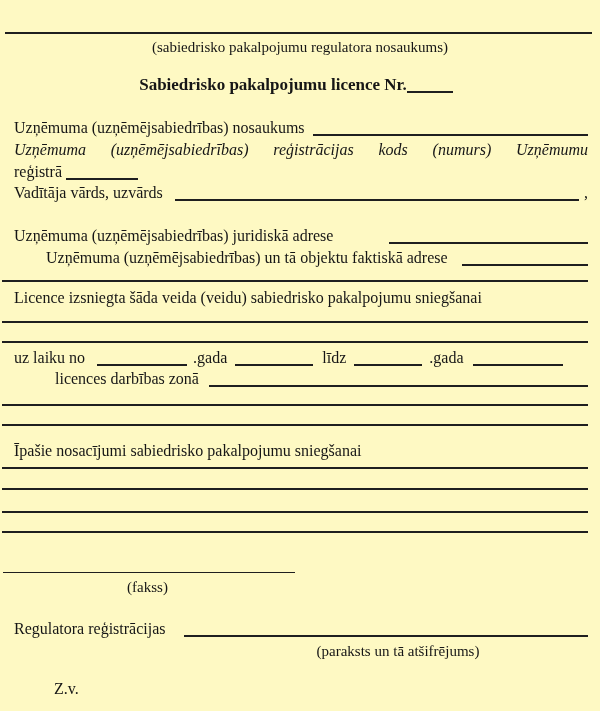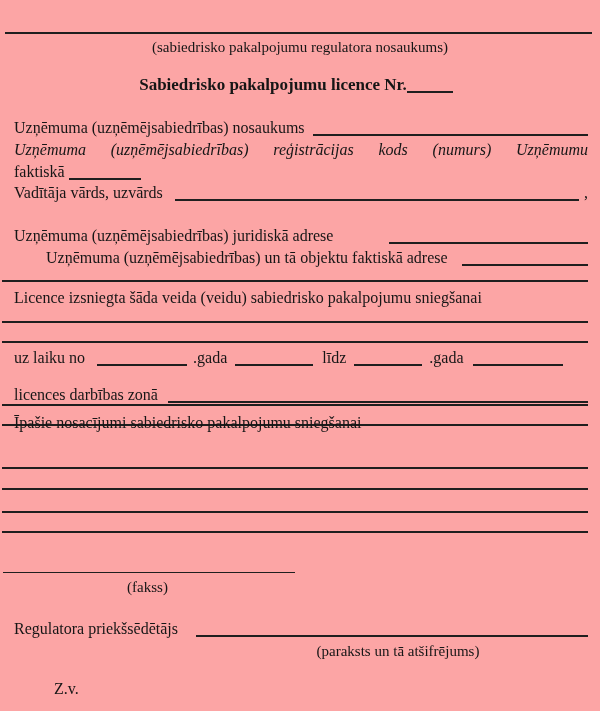--- a/index.html
+++ b/index.html
@@ -2,21 +2,21 @@
 <html><head>
 <meta charset="utf-8">
 <style>
   * { margin:0; padding:0; box-sizing:border-box; }
   html,body { background:#ffffff; }
   body {
     width:600px; height:711px;
     font-family:"Liberation Serif","DejaVu Serif",serif;
     color:#161616;
   }
-  .page { position:relative; width:600px; height:711px; background:#fca5a5; overflow:hidden; }
+  .page { position:relative; width:600px; height:711px; background:#fef9c3; overflow:hidden; }
   .row  { position:absolute; left:14px; right:12px; font-size:16px; line-height:22px; white-space:nowrap; }
   .frow { display:flex; align-items:baseline; }
   .rule { position:absolute; height:0; border-top:2px solid #1f1f1f; }
   .thin { border-top-width:1.5px; }
   .blank  { display:inline-block; height:0; border-bottom:2px solid #1f1f1f; vertical-align:-3px; }
   .fblank { flex:1 1 auto; height:0; border-bottom:2px solid #1f1f1f; position:relative; top:3px; }
   .center { text-align:center; }
   .caption { font-size:15px; }
   .title-row { position:absolute; left:0; right:8px; text-align:center; font-size:17px; font-weight:bold; line-height:22px; }
   .just { text-align:justify; text-align-last:justify; white-space:normal;font-style:italic; }
@@ -35,21 +35,21 @@
   </div>
 
   <div class="row frow" style="top:117px;">
     <span class="nogrow">Uzņēmuma (uzņēmējsabiedrības) nosaukums</span>
     <span class="fblank" style="margin-left:8px;"></span>
   </div>
 
   <div class="row just" style="top:139px;">Uzņēmuma (uzņēmējsabiedrības) reģistrācijas kods (numurs) Uzņēmumu</div>
 
   <div class="row" style="top:161px;">
-    <span>faktiskā</span><span class="blank" style="width:72px; margin-left:4px;"></span>
+    <span>reģistrā</span><span class="blank" style="width:72px; margin-left:4px;"></span>
   </div>
 
   <div class="row frow" style="top:182px;">
     <span class="nogrow">Vadītāja vārds, uzvārds</span>
     <span class="fblank" style="margin-left:12px;"></span>
     <span class="nogrow" style="margin-left:5px;">,</span>
   </div>
 
 
   <div class="row frow" style="top:225px;gap:44px;">
@@ -66,39 +66,39 @@
 
   <div class="row" style="top:287px;">Licence izsniegta šāda veida (veidu) sabiedrisko pakalpojumu sniegšanai</div>
 
   <div class="rule" style="top:321px; left:2px; width:586px;"></div>
   <div class="rule" style="top:341px; left:2px; width:586px;"></div>
 
   <div class="row" style="top:347px;">
     <span>uz laiku no</span><span class="blank" style="width:90px; margin-left:12px;"></span><span style="margin-left:6px;">.gada</span><span class="blank" style="width:78px; margin-left:8px;"></span><span style="margin-left:9px;">līdz</span><span class="blank" style="width:68px; margin-left:8px;"></span><span style="margin-left:7px;">.gada</span><span class="blank" style="width:90px; margin-left:9px;"></span>
   </div>
 
-  <div class="row frow" style="top:384px;">
+  <div class="row frow" style="top:368px;margin-left:41px;">
     <span class="nogrow">licences darbības zonā</span>
     <span class="fblank" style="margin-left:10px;"></span>
   </div>
 
   <div class="rule" style="top:404px; left:2px; width:586px;"></div>
   <div class="rule" style="top:424px; left:2px; width:586px;"></div>
 
-  <div class="row" style="top:412px;">Īpašie nosacījumi sabiedrisko pakalpojumu sniegšanai</div>
+  <div class="row" style="top:440px;">Īpašie nosacījumi sabiedrisko pakalpojumu sniegšanai</div>
 
   <div class="rule" style="top:467px; left:2px; width:586px;"></div>
   <div class="rule" style="top:488px; left:2px; width:586px;"></div>
   <div class="rule" style="top:511px; left:2px; width:586px;"></div>
   <div class="rule" style="top:531px; left:2px; width:586px;"></div>
 
   <div class="rule thin" style="top:572px; left:3px; width:292px;"></div>
   <div class="row center caption" style="top:576px; left:0; width:295px; right:auto;">(fakss)</div>
 
   <div class="row frow" style="top:618px;">
-    <span class="nogrow">Regulatora priekšsēdētājs</span>
+    <span class="nogrow">Regulatora reģistrācijas</span>
     <span class="fblank" style="margin-left:18px;"></span>
   </div>
   <div class="row center caption" style="top:640px; left:208px;">(paraksts un tā atšifrējums)</div>
 
   <div class="row" style="top:678px; left:54px;">Z.v.</div>
 
 </div>
 
 </body></html>

